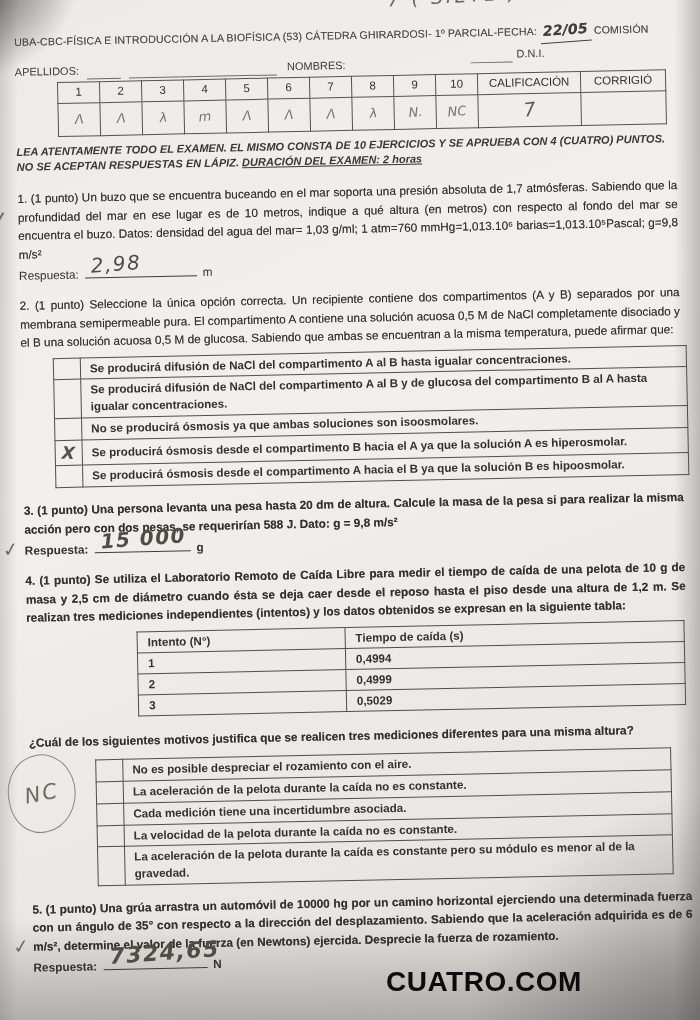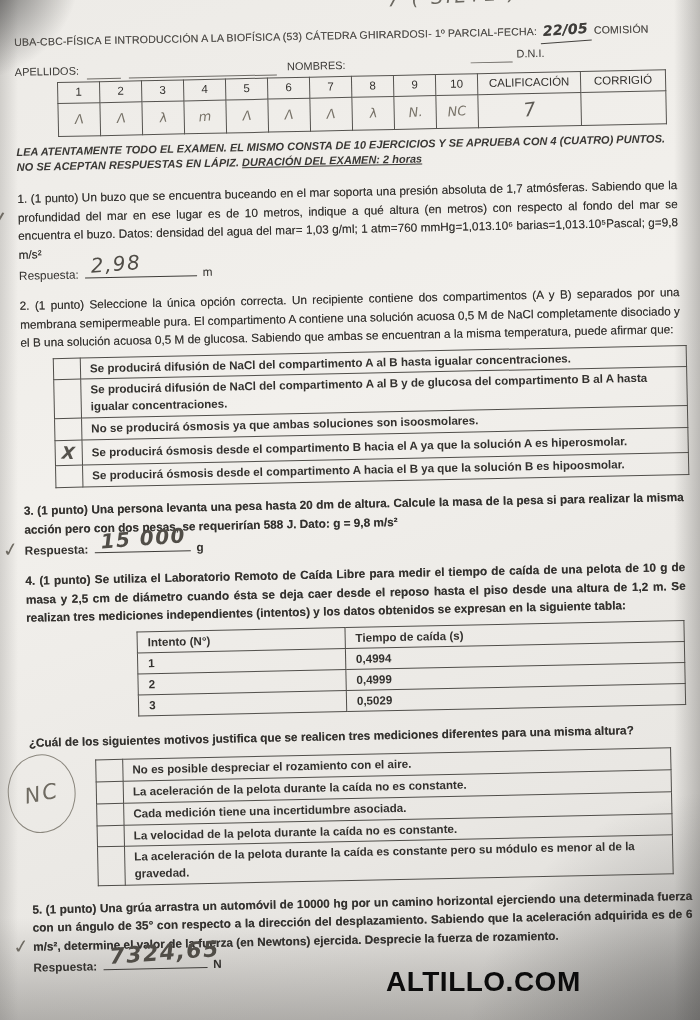--- a/index.html
+++ b/index.html
@@ -215,14 +215,14 @@
       <span>Respuesta:</span><span class="ans-line" style="width:104px;"><span class="hw hw-ans" style="font-size:22px;bottom:-2px;">7324,65</span></span><span>N</span>
     </div>
 
     <span class="margin-note chk1">/</span>
     <span class="margin-note chk3">✓</span>
     <span class="margin-note chk5">✓</span>
     <div class="nc-circle">NC</div>
 
   </div>
 
-  <div class="watermark">ALTILLO.COM</div>
+  <div class="watermark">CUATRO.COM</div>
 </div>
 
 </body></html>

